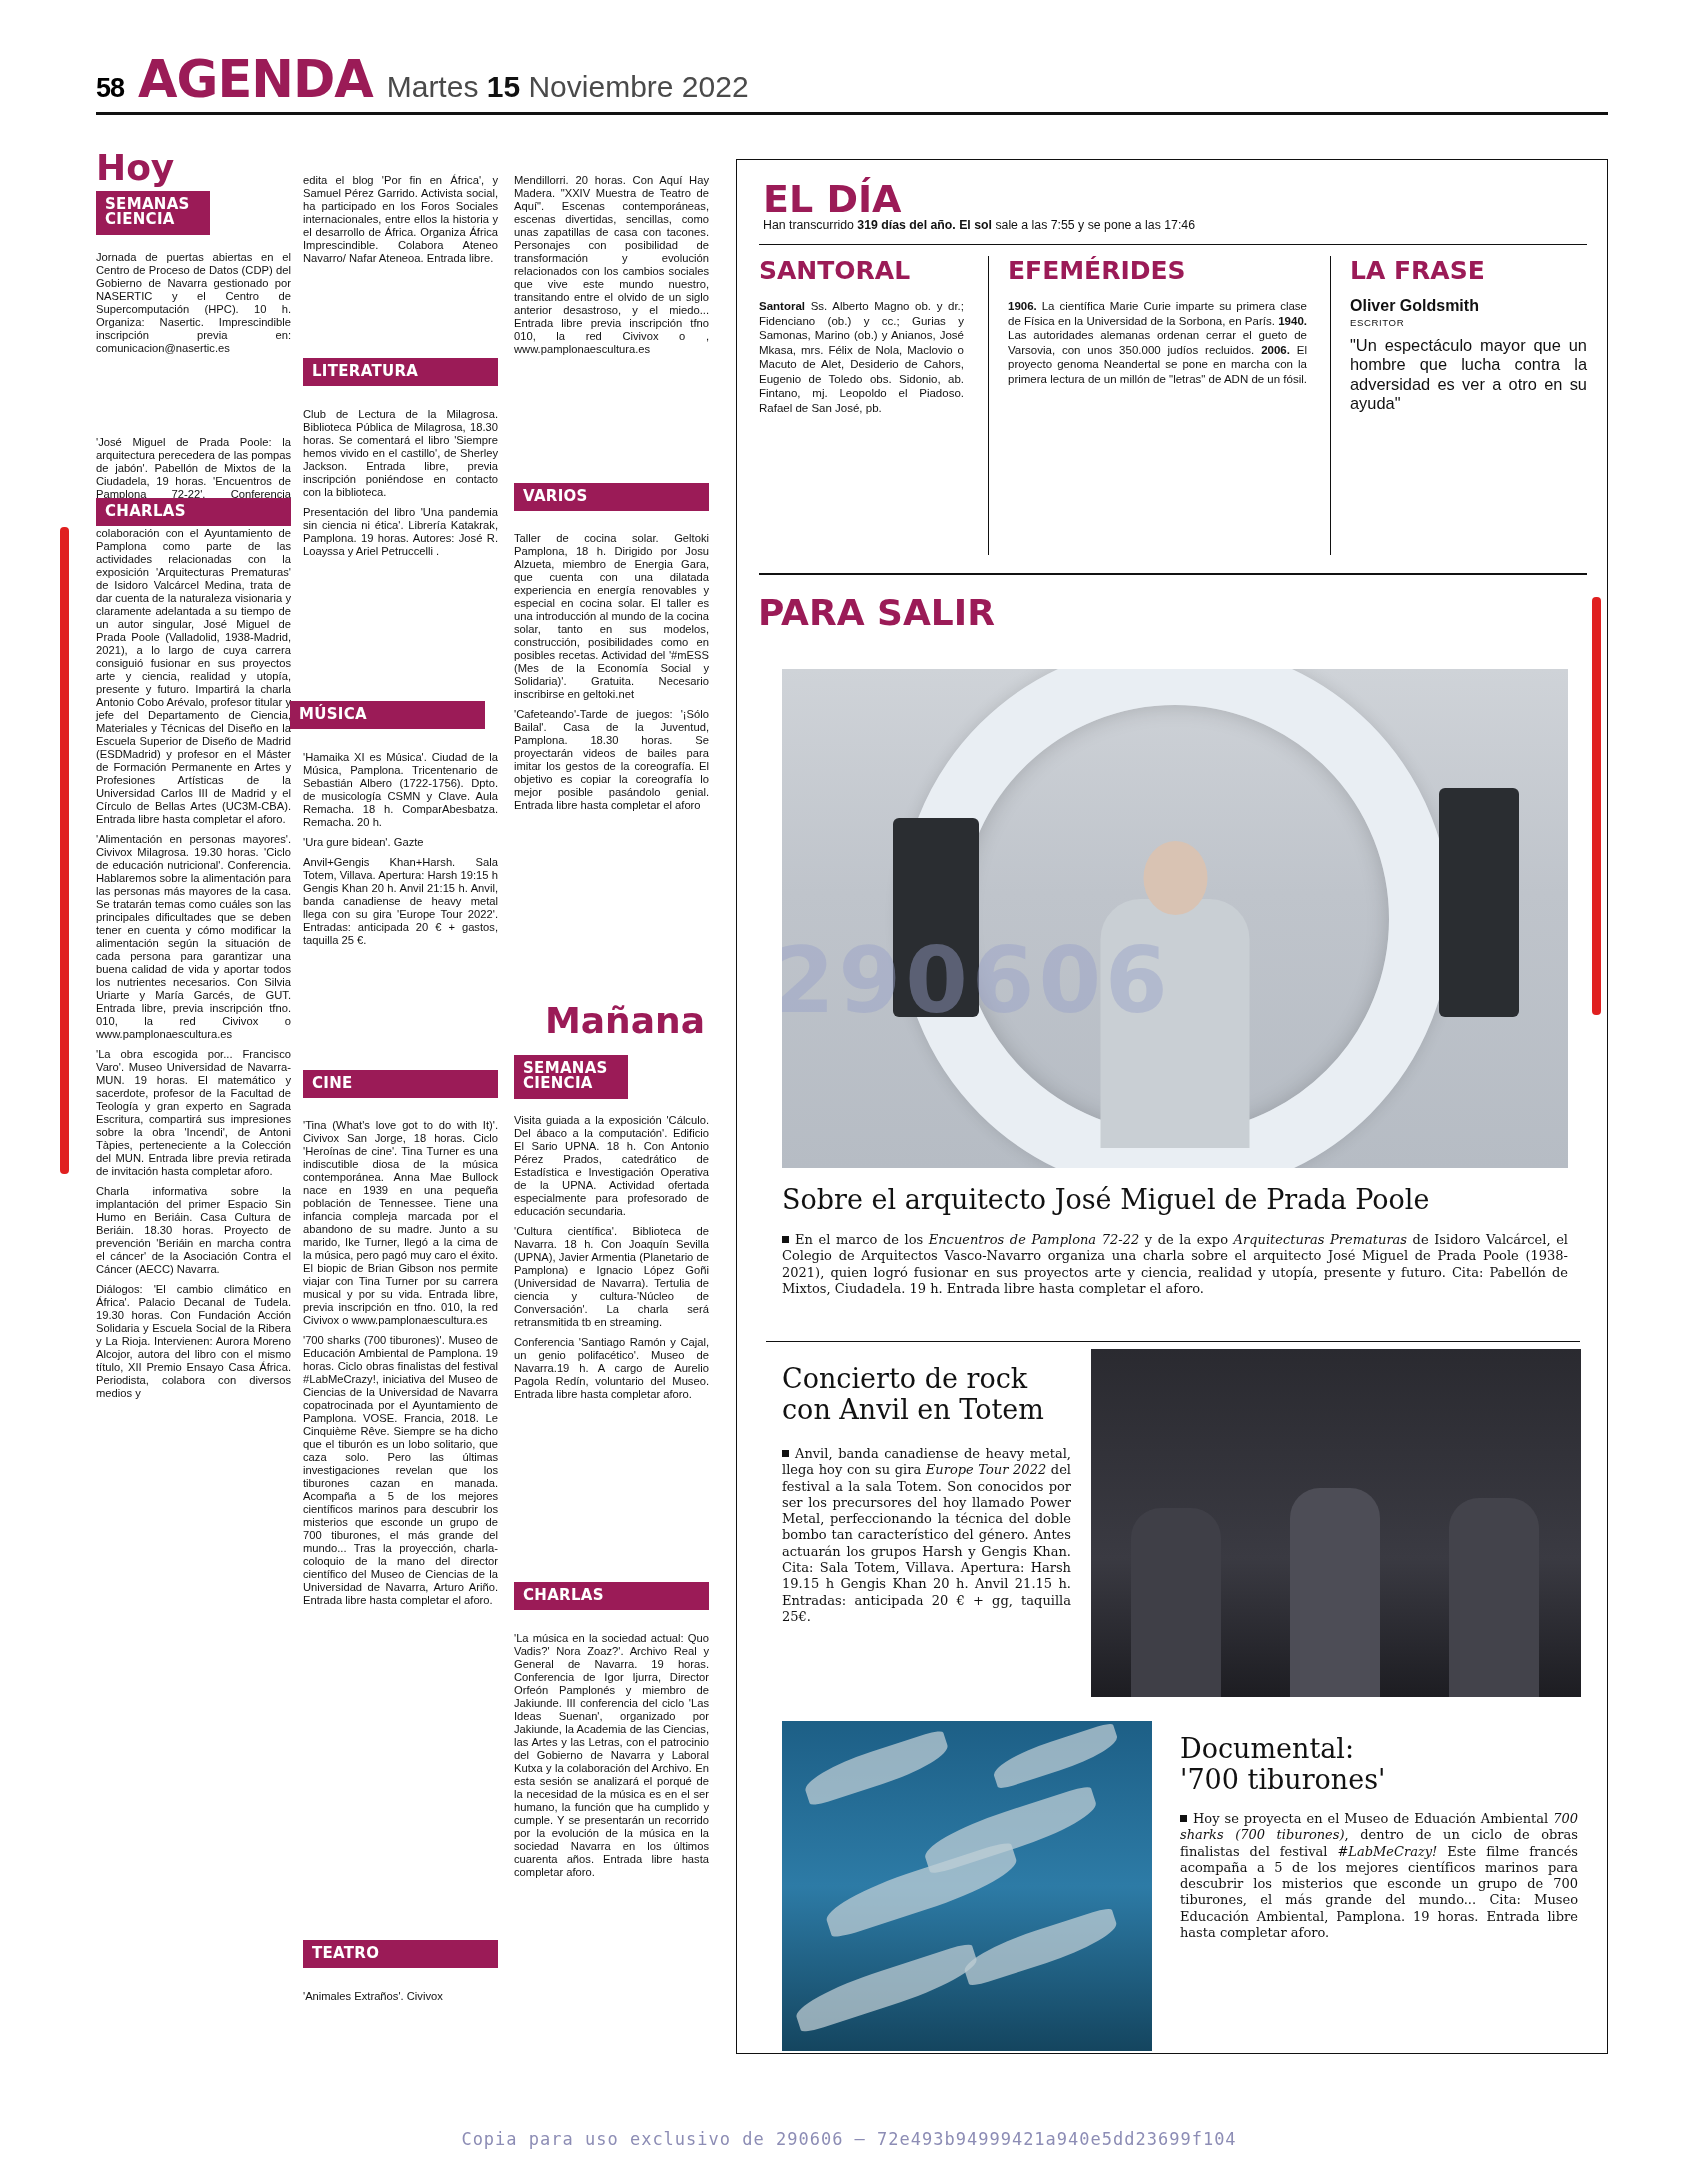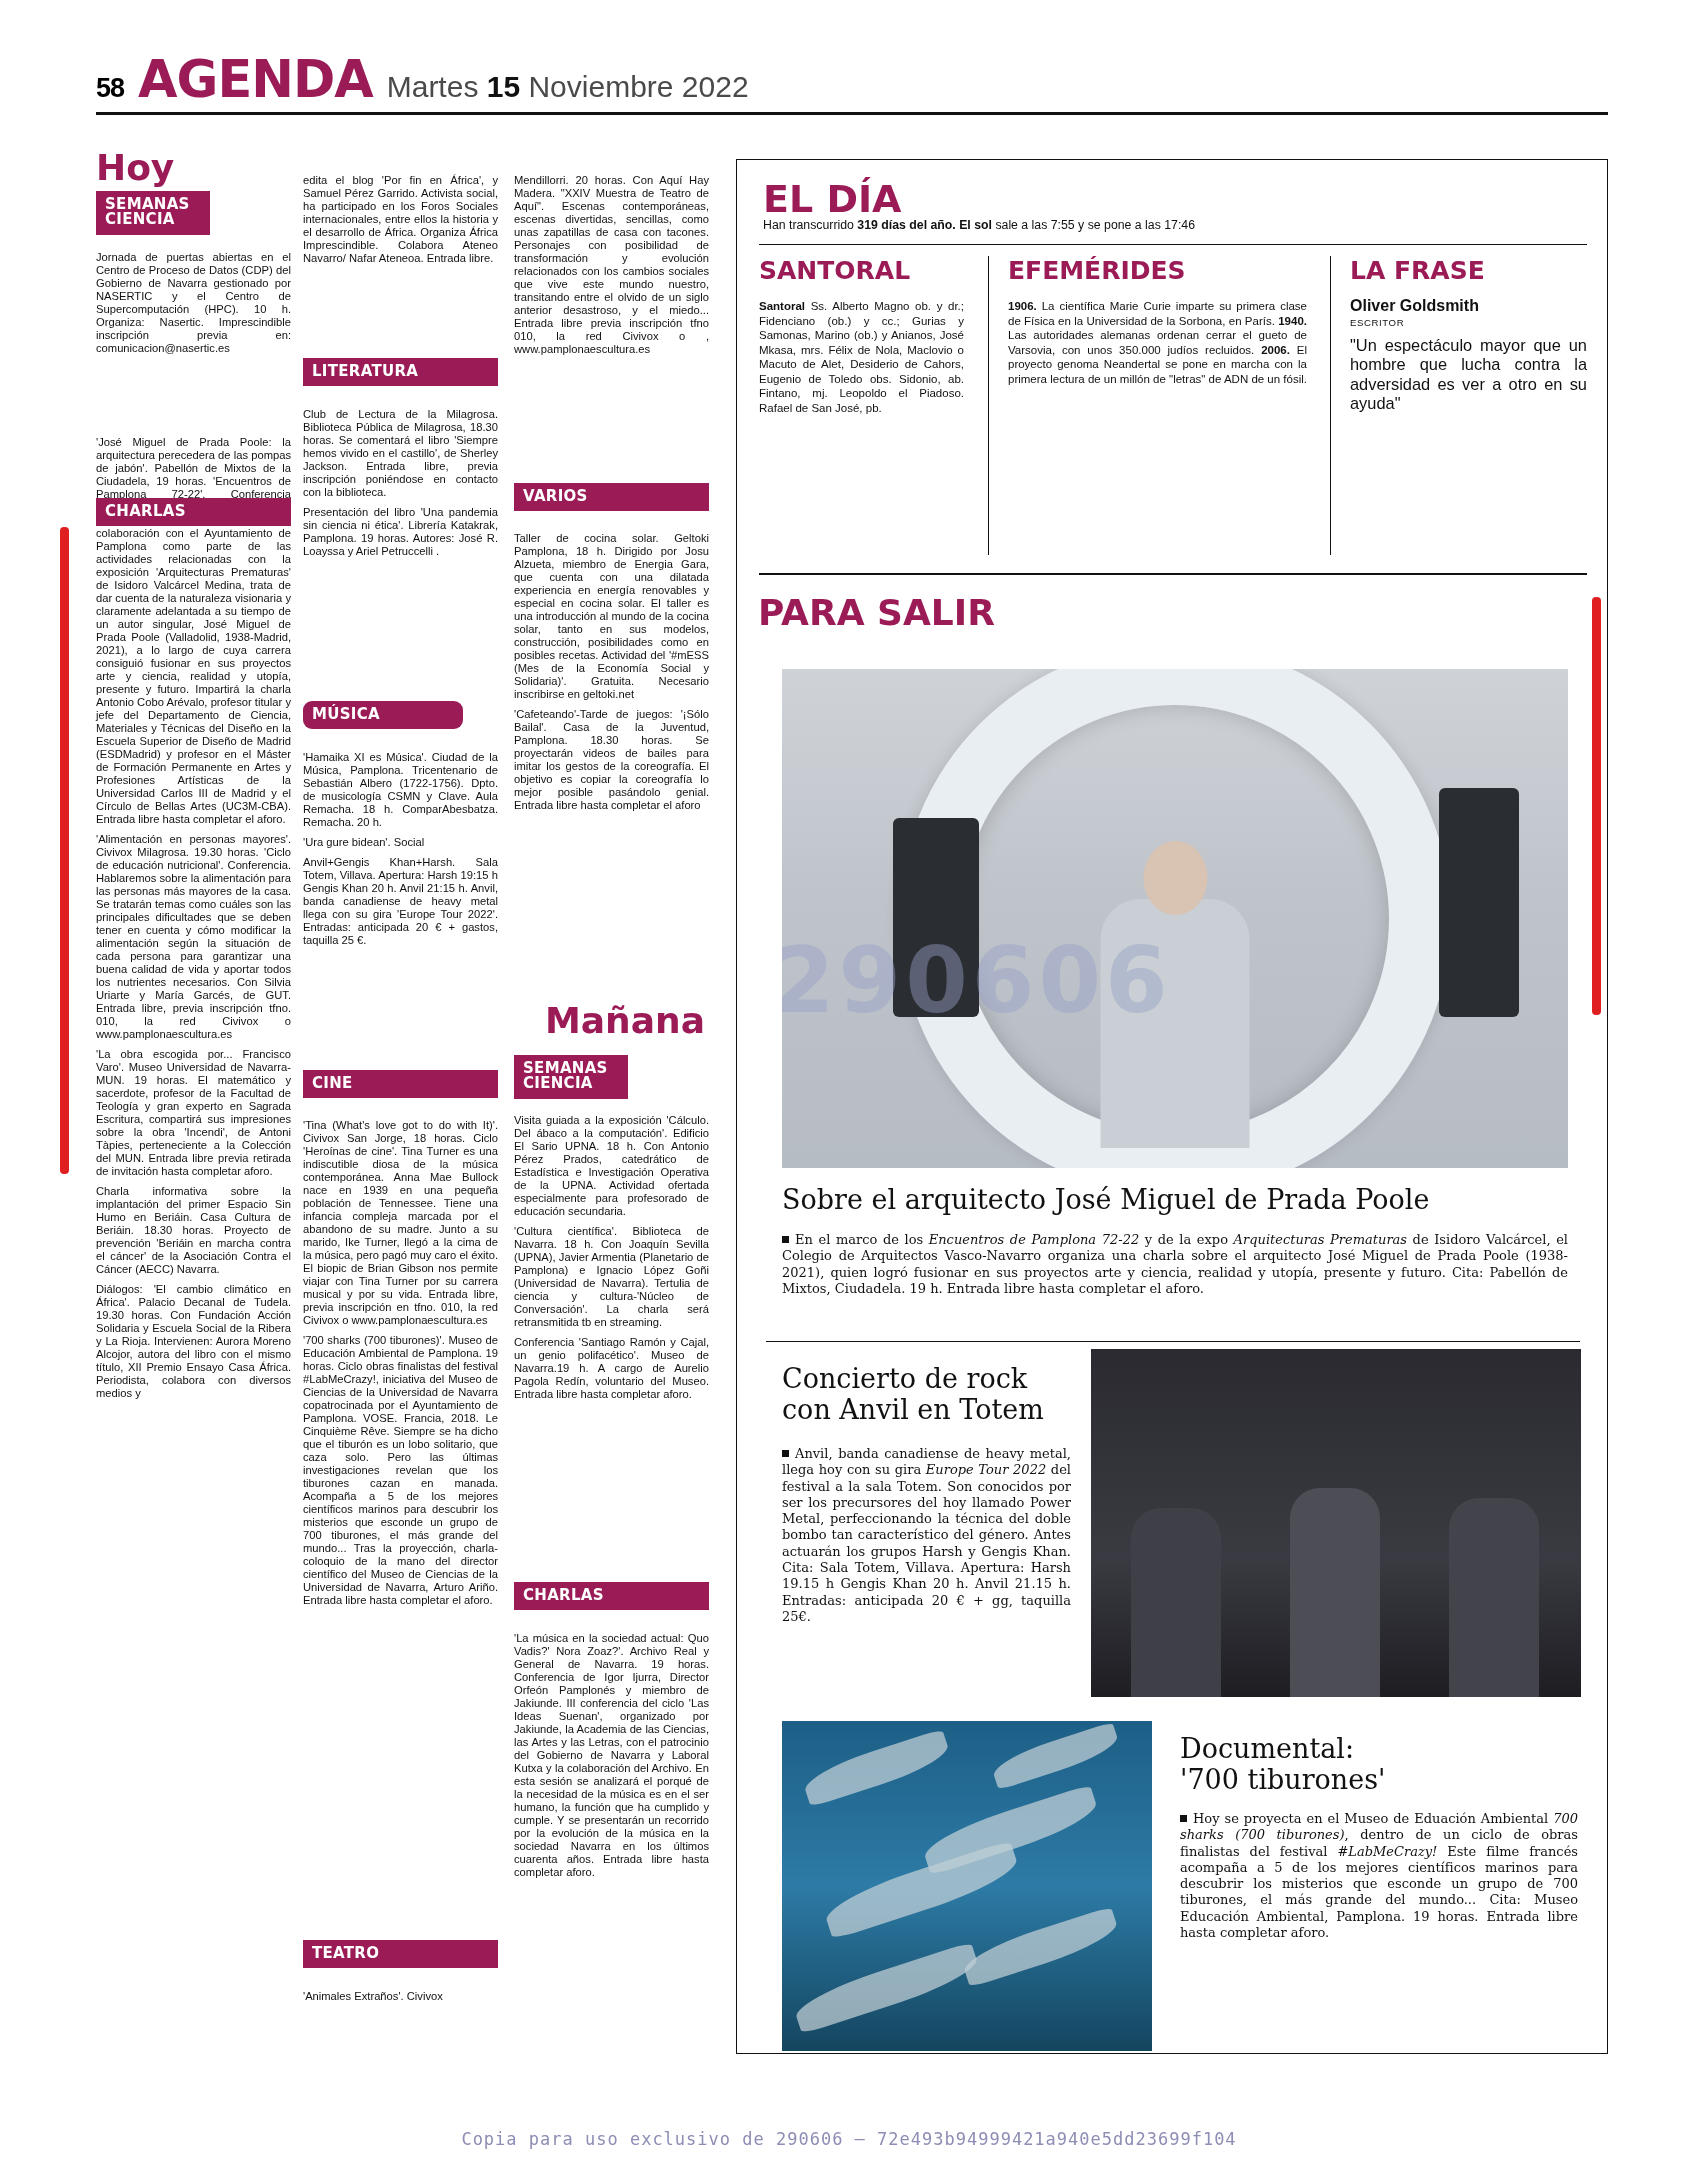--- a/index.html
+++ b/index.html
@@ -172,24 +172,24 @@
   <div class="tagbar" style="left:96px;top:498px;width:195px;">CHARLAS</div>
 
   <div class="col" style="left:303px;top:174px;width:195px;">
     <p>edita el blog 'Por fin en África', y Samuel Pérez Garrido. Activista social, ha participado en los Foros Sociales internacionales, entre ellos la historia y el desarrollo de África. Organiza África Imprescindible. Colabora Ateneo Navarro/ Nafar Ateneoa. Entrada libre.</p>
   </div>
   <div class="tagbar" style="left:303px;top:358px;width:195px;">LITERATURA</div>
   <div class="col" style="left:303px;top:408px;width:195px;">
     <p>Club de Lectura de la Milagrosa. Biblioteca Pública de Milagrosa, 18.30 horas. Se comentará el libro 'Siempre hemos vivido en el castillo', de Sherley Jackson. Entrada libre, previa inscripción poniéndose en contacto con la biblioteca.</p>
     <p>Presentación del libro 'Una pandemia sin ciencia ni ética'. Librería Katakrak, Pamplona. 19 horas. Autores: José R. Loayssa y Ariel Petruccelli .</p>
   </div>
-  <div class="tagbar" style="left:303px;top:701px;width:160px;border-radius:9px;">MÚSICA</div>
+  <div class="tagbar" style="left:290px;top:701px;width:195px;">MÚSICA</div>
   <div class="col" style="left:303px;top:751px;width:195px;">
     <p>'Hamaika XI es Música'. Ciudad de la Música, Pamplona. Tricentenario de Sebastián Albero (1722-1756). Dpto. de musicología CSMN y Clave. Aula Remacha. 18 h. ComparAbesbatza. Remacha. 20 h.</p>
-    <p>'Ura gure bidean'. Social</p>
+    <p>'Ura gure bidean'. Gazte</p>
     <p>Anvil+Gengis Khan+Harsh. Sala Totem, Villava. Apertura: Harsh 19:15 h Gengis Khan 20 h. Anvil 21:15 h. Anvil, banda canadiense de heavy metal llega con su gira 'Europe Tour 2022'. Entradas: anticipada 20 € + gastos, taquilla 25 €.</p>
   </div>
   <div class="tagbar" style="left:303px;top:1070px;width:195px;">CINE</div>
   <div class="col" style="left:303px;top:1119px;width:195px;">
     <p>'Tina (What's love got to do with It)'. Civivox San Jorge, 18 horas. Ciclo 'Heroínas de cine'. Tina Turner es una indiscutible diosa de la música contemporánea. Anna Mae Bullock nace en 1939 en una pequeña población de Tennessee. Tiene una infancia compleja marcada por el abandono de su madre. Junto a su marido, Ike Turner, llegó a la cima de la música, pero pagó muy caro el éxito. El biopic de Brian Gibson nos permite viajar con Tina Turner por su carrera musical y por su vida. Entrada libre, previa inscripción en tfno. 010, la red Civivox o www.pamplonaescultura.es</p>
     <p>'700 sharks (700 tiburones)'. Museo de Educación Ambiental de Pamplona. 19 horas. Ciclo obras finalistas del festival #LabMeCrazy!, iniciativa del Museo de Ciencias de la Universidad de Navarra copatrocinada por el Ayuntamiento de Pamplona. VOSE. Francia, 2018. Le Cinquième Rêve. Siempre se ha dicho que el tiburón es un lobo solitario, que caza solo. Pero las últimas investigaciones revelan que los tiburones cazan en manada. Acompaña a 5 de los mejores científicos marinos para descubrir los misterios que esconde un grupo de 700 tiburones, el más grande del mundo... Tras la proyección, charla-coloquio de la mano del director científico del Museo de Ciencias de la Universidad de Navarra, Arturo Ariño. Entrada libre hasta completar el aforo.</p>
   </div>
   <div class="tagbar" style="left:303px;top:1940px;width:195px;">TEATRO</div>
   <div class="col" style="left:303px;top:1990px;width:195px;">
     <p>'Animales Extraños'. Civivox</p>

